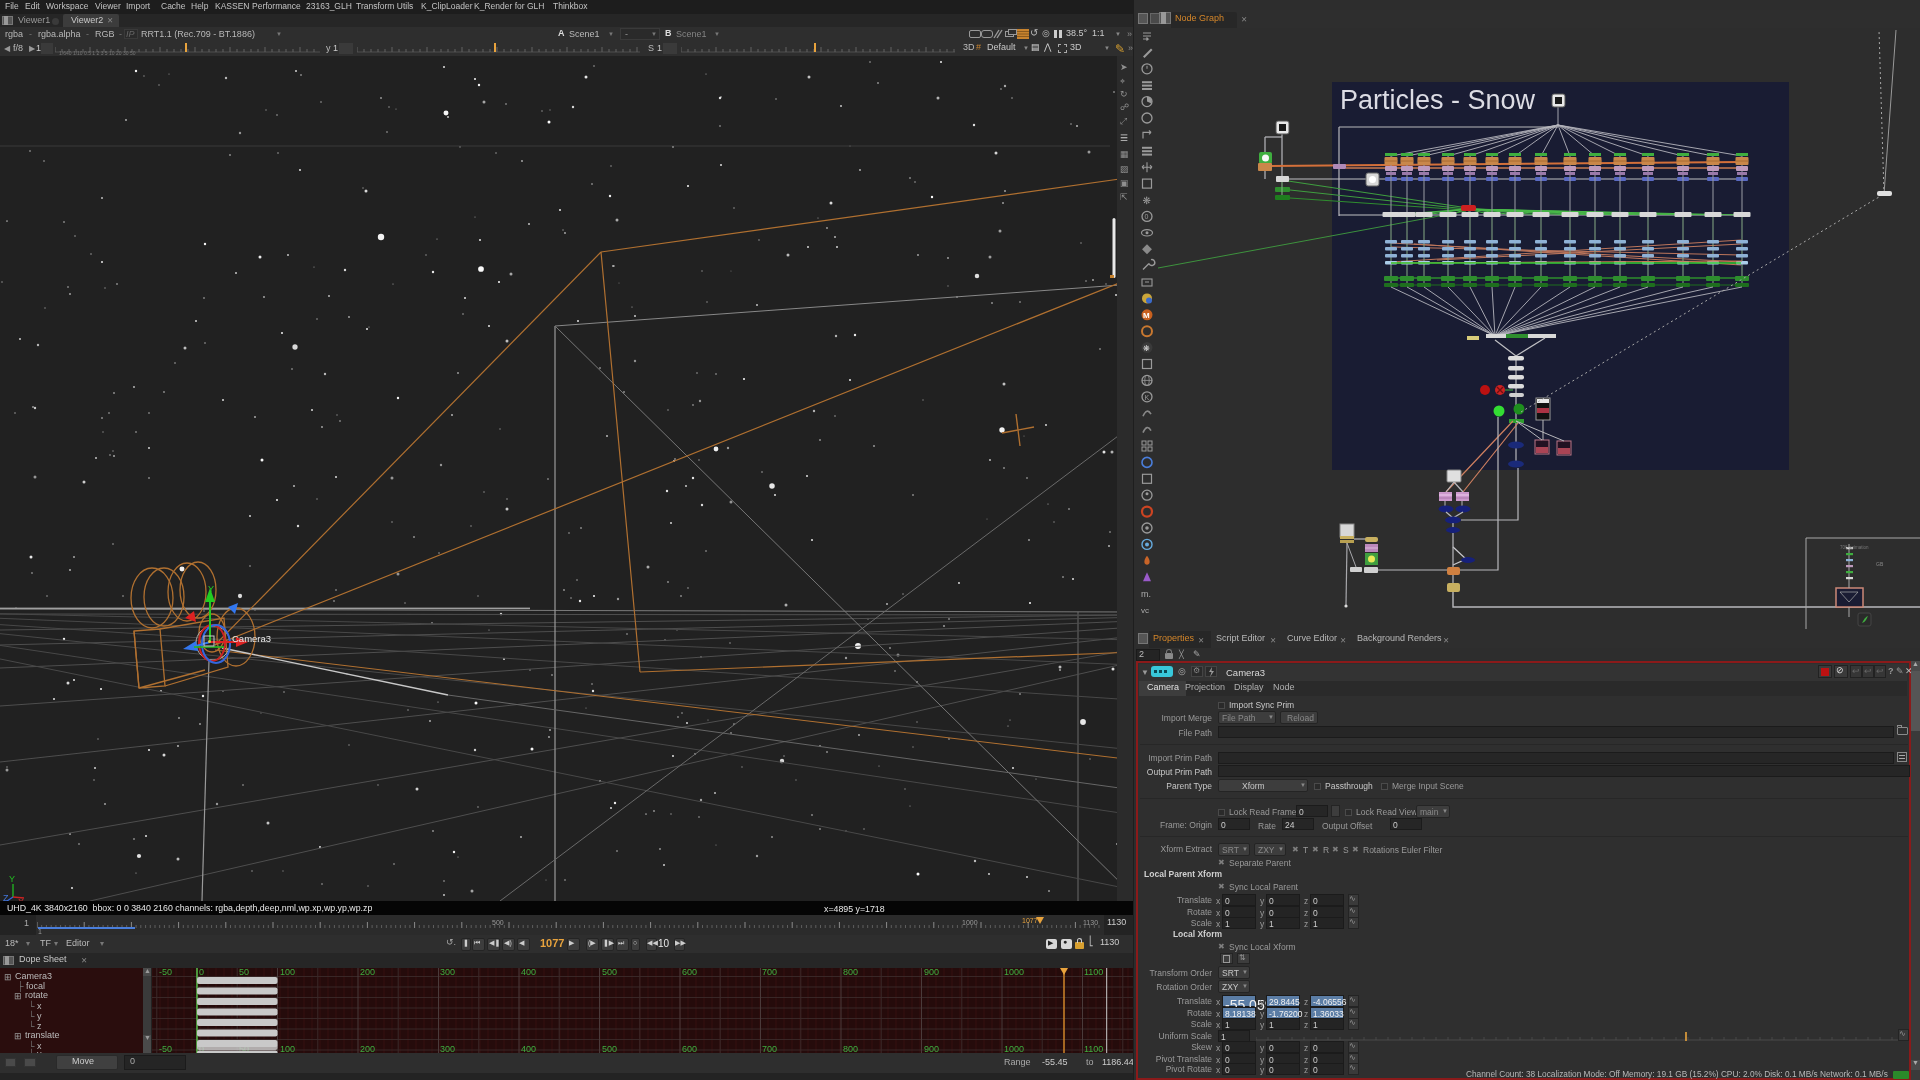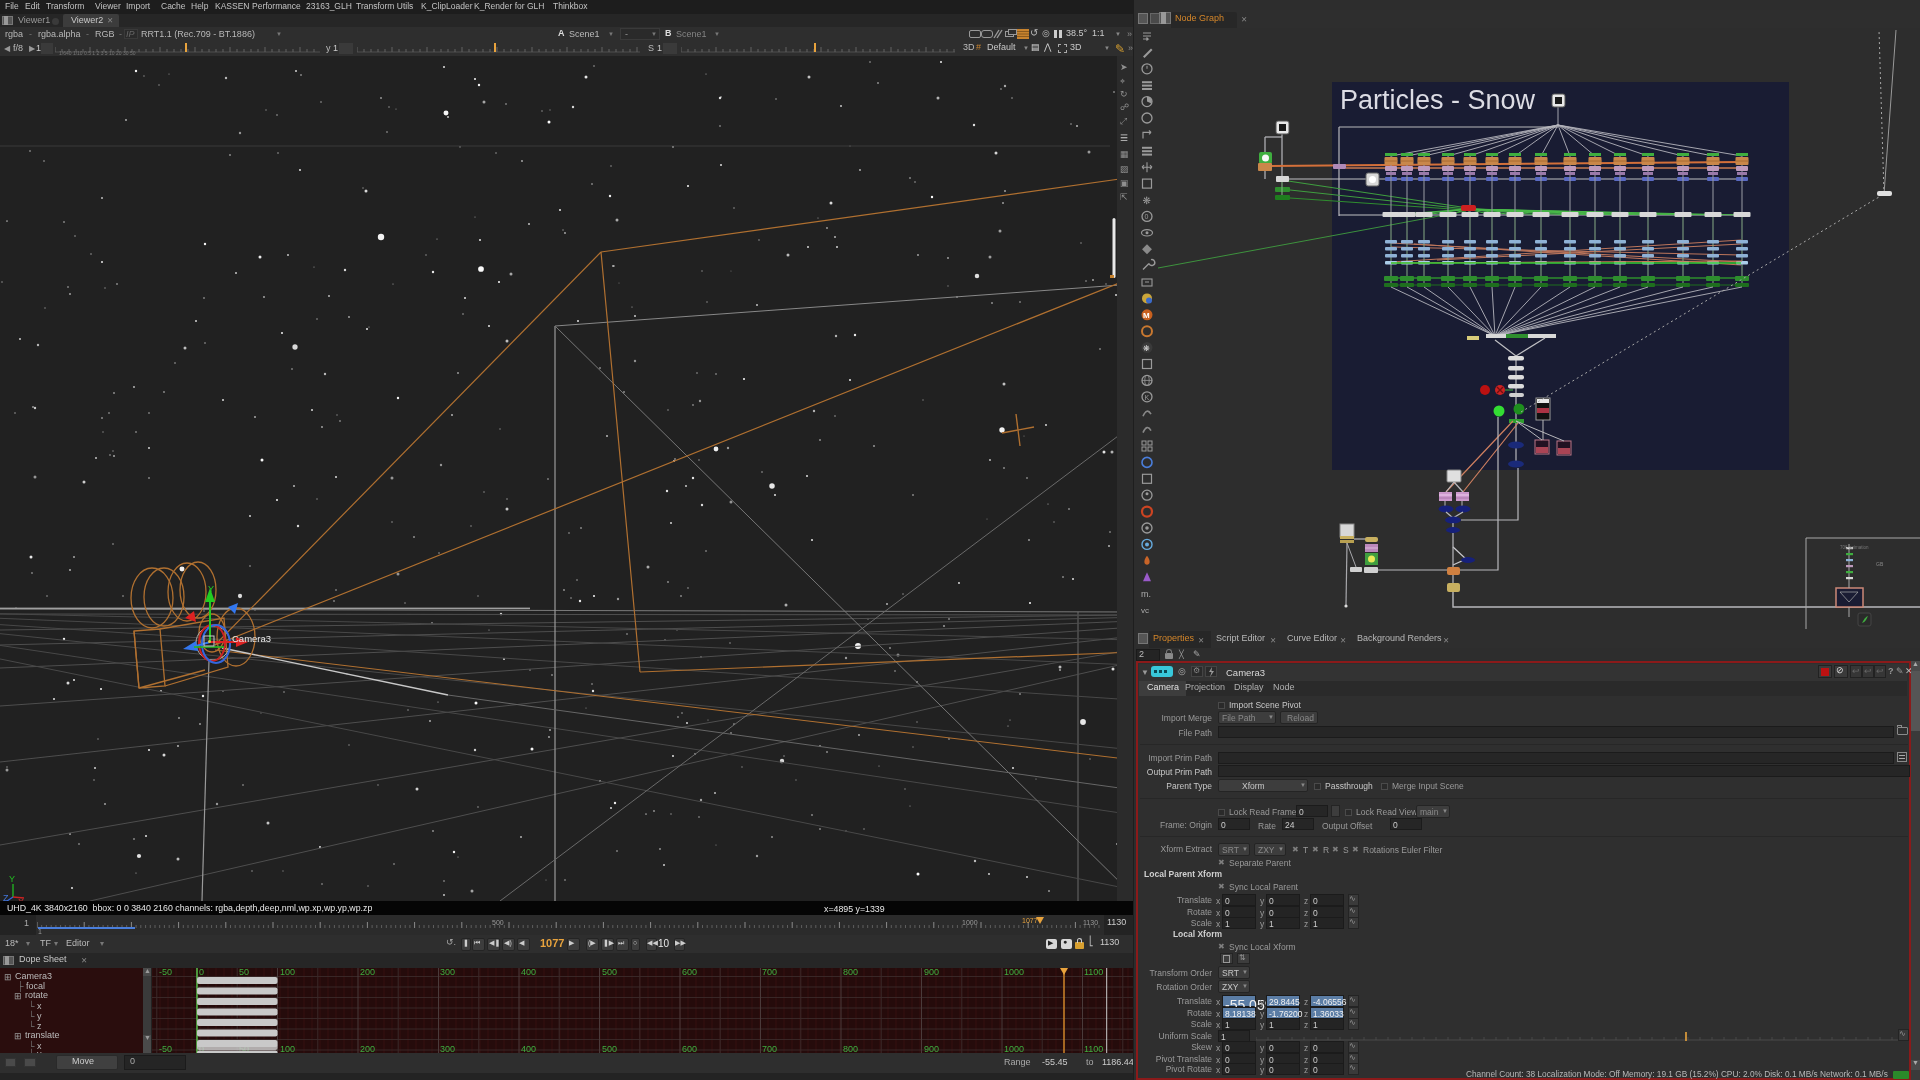--- a/index.html
+++ b/index.html
@@ -6,21 +6,21 @@
  font-family:"Liberation Sans",sans-serif;}
 .txt{position:absolute;white-space:nowrap;}
 .btn{position:absolute;background:#3d3d3d;border:1px solid #242424;border-radius:2px;}
 svg{position:absolute;display:block;}
 </style></head>
 <body>
 
 <div style="position:absolute;left:0px;top:0px;width:1920px;height:14px;background:#1d1d1d;"></div>
 <div class="txt" style="left:5px;top:1px;font-size:8.5px;color:#c3c3c3;">File</div>
 <div class="txt" style="left:25px;top:1px;font-size:8.5px;color:#c3c3c3;">Edit</div>
-<div class="txt" style="left:46px;top:1px;font-size:8.5px;color:#c3c3c3;">Transform</div>
+<div class="txt" style="left:46px;top:1px;font-size:8.5px;color:#c3c3c3;">Workspace</div>
 <div class="txt" style="left:95px;top:1px;font-size:8.5px;color:#c3c3c3;">Viewer</div>
 <div class="txt" style="left:126px;top:1px;font-size:8.5px;color:#c3c3c3;">Import</div>
 <div class="txt" style="left:161px;top:1px;font-size:8.5px;color:#c3c3c3;">Cache</div>
 <div class="txt" style="left:191px;top:1px;font-size:8.5px;color:#c3c3c3;">Help</div>
 <div class="txt" style="left:215px;top:1px;font-size:8.5px;color:#c3c3c3;">KASSEN</div>
 <div class="txt" style="left:252px;top:1px;font-size:8.5px;color:#c3c3c3;">Performance</div>
 <div class="txt" style="left:306px;top:1px;font-size:8.5px;color:#c3c3c3;">23163_GLH</div>
 <div class="txt" style="left:356px;top:1px;font-size:8.5px;color:#c3c3c3;">Transform Utils</div>
 <div class="txt" style="left:421px;top:1px;font-size:8.5px;color:#c3c3c3;">K_ClipLoader</div>
 <div class="txt" style="left:474px;top:1px;font-size:8.5px;color:#c3c3c3;">K_Render for GLH</div>
@@ -753,21 +753,21 @@
 <div class="txt" style="left:1120px;top:89px;font-size:9px;color:#909090;">↻</div>
 <div class="txt" style="left:1120px;top:102px;font-size:9px;color:#909090;">☍</div>
 <div class="txt" style="left:1120px;top:116px;font-size:9px;color:#909090;">⤢</div>
 <div class="txt" style="left:1120px;top:133px;font-size:9px;color:#d0d0d0;">☰</div>
 <div class="txt" style="left:1120px;top:149px;font-size:9px;color:#909090;">▦</div>
 <div class="txt" style="left:1120px;top:164px;font-size:9px;color:#909090;">▨</div>
 <div class="txt" style="left:1120px;top:178px;font-size:9px;color:#909090;">▣</div>
 <div class="txt" style="left:1120px;top:192px;font-size:9px;color:#909090;">⇱</div>
 <div style="position:absolute;left:0px;top:901px;width:1134px;height:14px;background:#050505;"></div>
 <div class="txt" style="left:7px;top:903px;font-size:8.8px;color:#e8e8e8;">UHD_4K 3840x2160&nbsp; bbox: 0 0 3840 2160 channels: rgba,depth,deep,nml,wp.xp,wp.yp,wp.zp</div>
-<div class="txt" style="left:824px;top:904px;font-size:8.8px;color:#e8e8e8;">x=4895 y=1339</div>
+<div class="txt" style="left:824px;top:904px;font-size:8.8px;color:#e8e8e8;">x=4895 y=1718</div>
 <div style="position:absolute;left:0px;top:915px;width:1134px;height:20px;background:#2b2b2b;"></div>
 <div style="position:absolute;left:0px;top:915px;width:36px;height:20px;background:#232323;"></div>
 <div class="txt" style="left:24px;top:918px;font-size:9px;color:#aaa;">1</div>
 <svg style="left:37px;top:915px;" width="1066" height="20" viewBox="0 0 1066 20">
 <line x1="0.0" y1="7" x2="0.0" y2="13" stroke="#8a8a8a" stroke-width="1"></line>
 <line x1="4.7" y1="10" x2="4.7" y2="13" stroke="#5e5e5e" stroke-width="1"></line>
 <line x1="9.4" y1="10" x2="9.4" y2="13" stroke="#5e5e5e" stroke-width="1"></line>
 <line x1="14.2" y1="10" x2="14.2" y2="13" stroke="#5e5e5e" stroke-width="1"></line>
 <line x1="18.9" y1="10" x2="18.9" y2="13" stroke="#5e5e5e" stroke-width="1"></line>
 <line x1="23.6" y1="10" x2="23.6" y2="13" stroke="#5e5e5e" stroke-width="1"></line>
@@ -1819,21 +1819,21 @@
 <div class="txt" style="left:1888px;top:666px;font-size:9px;color:#999;font-weight:bold;">?</div>
 <div class="txt" style="left:1896px;top:666px;font-size:9px;color:#999;">✎</div>
 <div class="txt" style="left:1905px;top:666px;font-size:9px;color:#bbb;">✕</div>
 <div style="position:absolute;left:1139px;top:681px;width:768px;height:15px;background:#2a2a2a;"></div>
 <div style="position:absolute;left:1139px;top:681px;width:47px;height:15px;background:#3d3d3d;"></div>
 <div class="txt" style="left:1147px;top:682px;font-size:9px;color:#e0e0e0;">Camera</div>
 <div class="txt" style="left:1185px;top:682px;font-size:9px;color:#b0b0b0;">Projection</div>
 <div class="txt" style="left:1234px;top:682px;font-size:9px;color:#b0b0b0;">Display</div>
 <div class="txt" style="left:1273px;top:682px;font-size:9px;color:#b0b0b0;">Node</div>
 <div style="position:absolute;left:1218px;top:702px;width:7px;height:7px;background:#2a2a2a;border:1px solid #4a4a4a;"></div>
-<div class="txt" style="left:1229px;top:700px;font-size:8.5px;color:#c8c8c8;">Import Scene Pivot</div>
+<div class="txt" style="left:1229px;top:700px;font-size:8.5px;color:#c8c8c8;">Import Sync Prim</div>
 <div class="txt" style="left:812px;top:713px;width:400px;text-align:right;font-size:8.5px;color:#9a9a9a;">Import Merge</div>
 <div style="position:absolute;left:1218px;top:711px;width:58px;height:13px;background:#3d3d3d;border:1px solid #242424;border-radius:2px;"></div>
 <div class="txt" style="left:1222px;top:713px;font-size:8.5px;color:#8a8a8a;">File Path</div>
 <div class="txt" style="left:1268px;top:714px;font-size:6px;color:#888;">▼</div>
 <div style="position:absolute;left:1280px;top:711px;width:38px;height:13px;background:#3d3d3d;border:1px solid #242424;border-radius:2px;"></div>
 <div class="txt" style="left:1287px;top:713px;font-size:8.5px;color:#8a8a8a;">Reload</div>
 <div class="txt" style="left:812px;top:728px;width:400px;text-align:right;font-size:8.5px;color:#9a9a9a;">File Path</div>
 <div style="position:absolute;left:1218px;top:726px;width:676px;height:12px;background:#262626;border:1px solid #1b1b1b;"></div>
 <div style="position:absolute;left:1897px;top:727px;width:11px;height:8px;border:1px solid #8a8a8a;border-radius:1px;"></div>
 <div style="position:absolute;left:1897px;top:725px;width:5px;height:2px;border:1px solid #8a8a8a;border-bottom:none;"></div>

